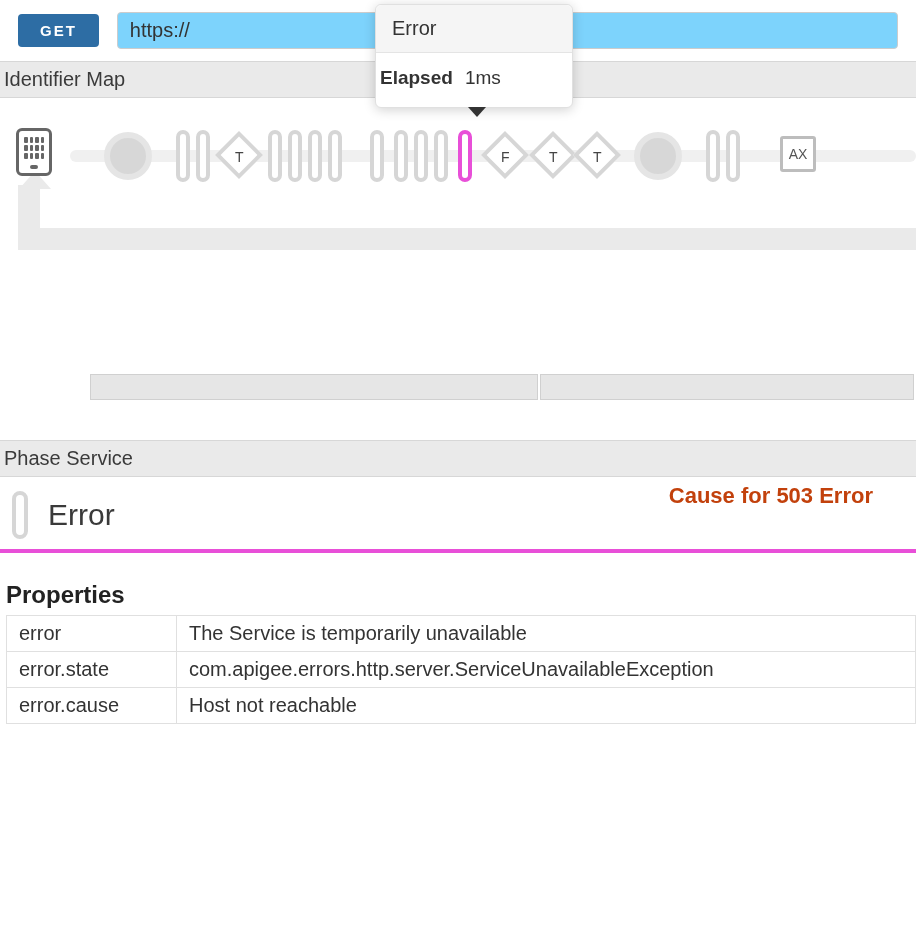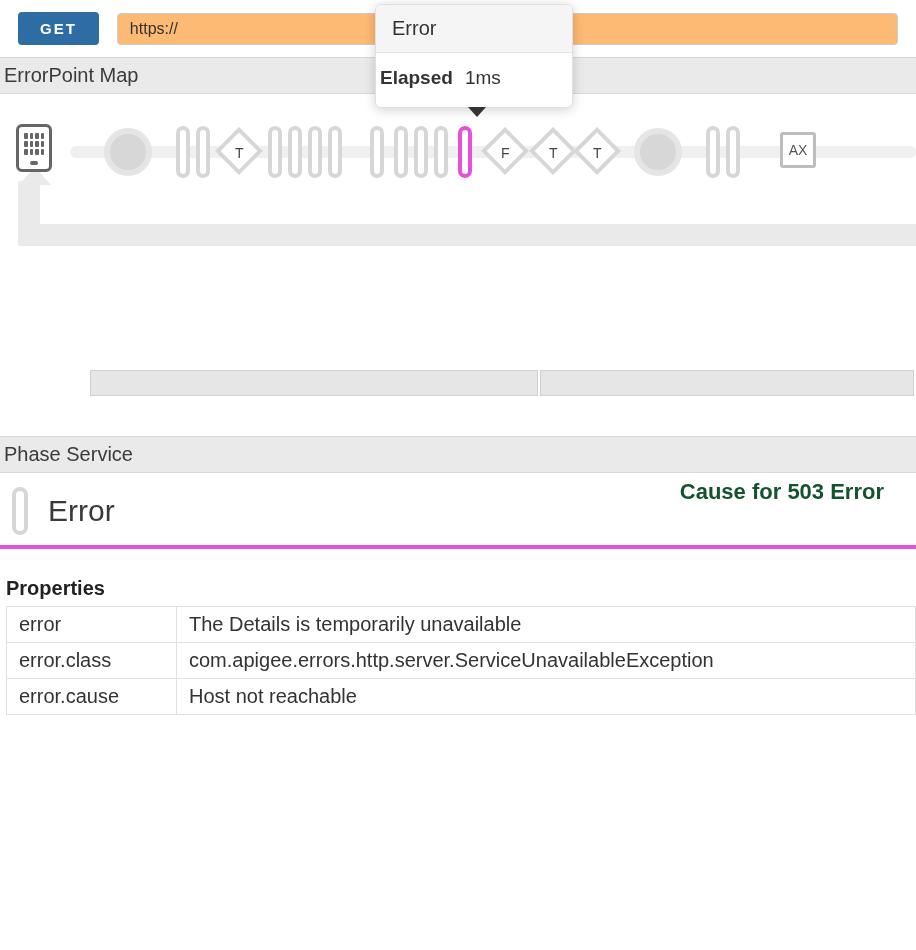--- a/index.html
+++ b/index.html
@@ -27,23 +27,23 @@
     border: none;
     border-radius: 4px;
     padding: 8px 22px;
     cursor: pointer;
   }
   .url-input {
     flex: 1;
     border: 1px solid #ccc;
     border-radius: 4px;
     padding: 6px 12px;
-    font-size: 16px;
+    font-size: 20px;
     color: #333;
-    background: #fdba74;
+    background: #7dd3fc;
   }
 
   
   .tooltip {
     position: absolute;
     top: 4px;
     left: 375px;
     width: 198px;
     background: #fff;
     border: 1px solid #e0e0e0;
@@ -204,29 +204,29 @@
     gap: 20px;
     padding: 14px 12px 10px 12px;
     border-bottom: 4px solid #e84fd8;
     position: relative;
   }
   .phase-pill { width: 16px; height: 48px; border: 4px solid #d6d6d6; border-radius: 10px; }
   .phase-title { font-size: 30px; color: #3a3a3a; }
 
   .annotation {
     position: absolute;
-    right: 32px; top: 6px;
-    color: #14532d;
+    right: 43px; top: 6px;
+    color: #c2410c;
     font-weight: 700;
     font-size: 22px;
   }
 
   
   .props-wrap { padding: 28px 0 0 6px; }
-  .props-heading { font-size: 20px; font-weight: 700; margin-bottom: 6px; color:#222; }
+  .props-heading { font-size: 24px; font-weight: 700; margin-bottom: 6px; color:#222; }
   table.props {
     border-collapse: collapse;
     width: 100%;
     font-size: 20px;
     color: #333;
   }
   table.props td {
     border: 1px solid #e0e0e0;
     padding: 6px 12px;
     vertical-align: middle;
@@ -260,21 +260,21 @@
 </div>
 
 <div class="tooltip">
   <div class="tooltip-header">Error</div>
   <div class="tooltip-body">
     <b>Elapsed</b><span>1ms</span>
   </div>
   <div class="tooltip-arrow"></div>
 </div>
 
-<div class="section-label">ErrorPoint Map</div>
+<div class="section-label">Identifier Map</div>
 
 <div class="tmap-wrap">
   <div class="tmap">
     <div class="tmap-track"></div>
     <div class="tmap-return"></div>
     <div class="tmap-return-up"></div>
     <div class="tmap-return-arrow"></div>
 
     <div class="device-icon">
       <div class="grid">
@@ -389,24 +389,24 @@
     <div class="phase-title">Error</div>
     <div class="annotation">Cause for 503 Error</div>
   </div>
 
   <div class="props-wrap">
     <div class="props-heading">Properties</div>
     <table class="props">
       <tbody id="props-body">
           <tr>
             <td>error</td>
-            <td>The Details is temporarily unavailable</td>
+            <td>The Service is temporarily unavailable</td>
           </tr>
           <tr>
-            <td>error.class</td>
+            <td>error.state</td>
             <td>com.apigee.errors.http.server.ServiceUnavailableException</td>
           </tr>
           <tr class="highlight">
             <td>error.cause</td>
             <td>Host not reachable</td>
           </tr>
         </tbody>
     </table>
   </div>
 

